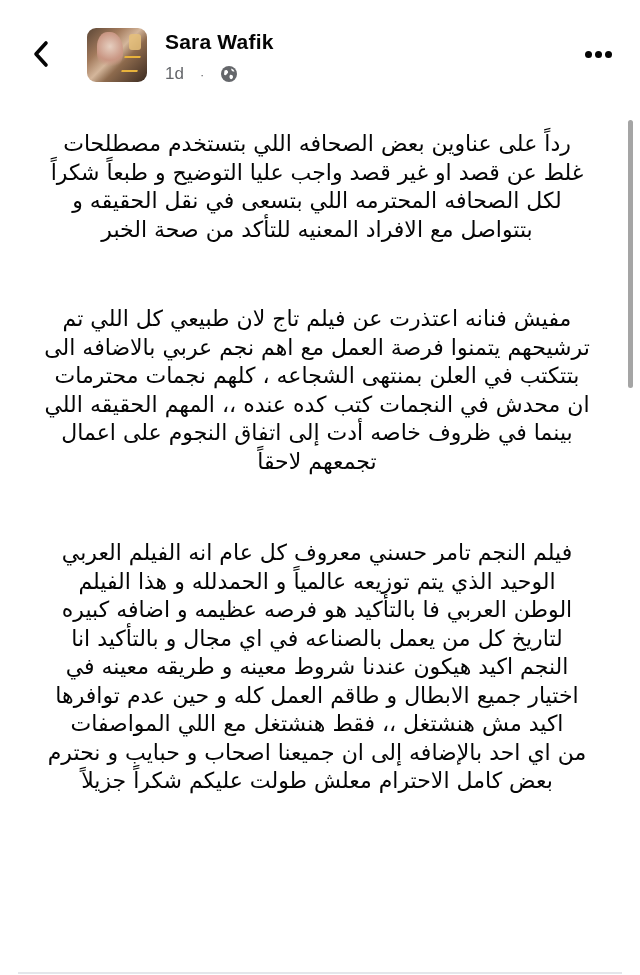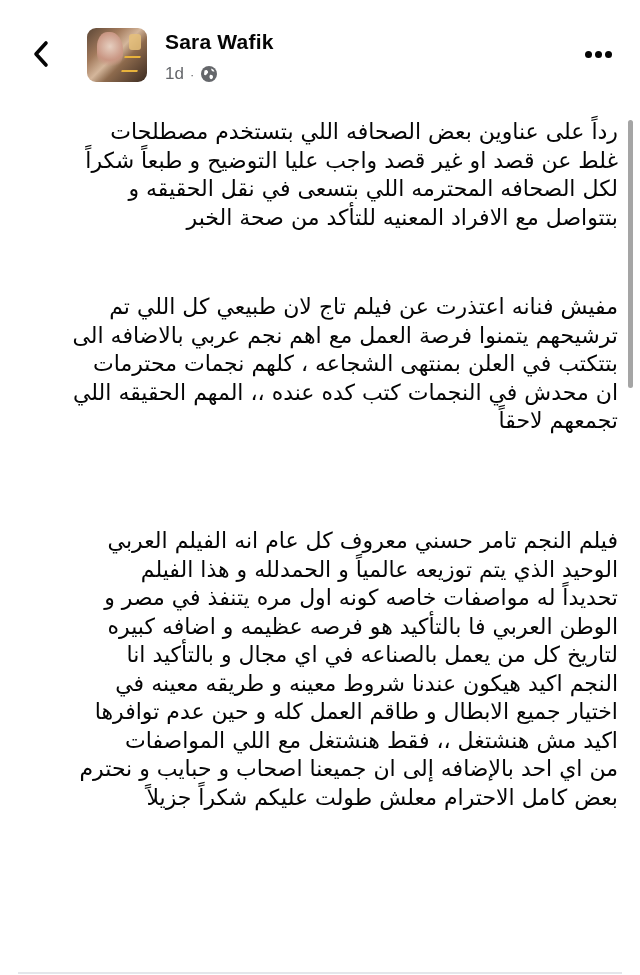--- a/index.html
+++ b/index.html
@@ -76,21 +76,21 @@
       letter-spacing: 0.2px;
       color: #050505;
       cursor: pointer;
     }
     .meta-row {
       position: absolute;
       left: 165px;
       top: 64px;
       display: flex;
       align-items: center;
-      gap: 6px;
+      gap: 16px;
       font-family: "Liberation Sans", sans-serif;
       font-size: 17px;
       color: #65676b;
     }
     .meta-dot {
       font-size: 13px;
       line-height: 1;
     }
     .globe-icon {
       width: 18px;
@@ -122,22 +122,23 @@
       top: 118px;
       width: 578px;
       direction: rtl;
       text-align: right;
       font-family: "DejaVu Sans", sans-serif;
       font-size: 22px;
       line-height: 28px;
       color: #050505;
     }
     .post-body p {
-      margin: 0;
+      margin: 12px;
       white-space: normal;
+      text-align: center;
     }
     .para-1 { position: absolute; right: 0; top: 0; width: 578px; }
     .para-2 { position: absolute; right: 0; top: 175px; width: 578px; }
     .para-3 { position: absolute; right: 0; top: 409px; width: 578px; }
     .line {
       display: block;
       height: 28.5px;
       white-space: nowrap;
     }
     .scrollbar-track {
@@ -210,26 +211,26 @@
     <span class="line">رداً على عناوين بعض الصحافه اللي بتستخدم مصطلحات</span>
     <span class="line">غلط عن قصد او غير قصد واجب عليا التوضيح و طبعاً شكراً</span>
     <span class="line">لكل الصحافه المحترمه اللي بتسعى في نقل الحقيقه و</span>
     <span class="line">بتتواصل مع الافراد المعنيه للتأكد من صحة الخبر</span>
   </p>
   <p class="para-2">
     <span class="line">مفيش فنانه اعتذرت عن فيلم تاج لان طبيعي كل اللي تم</span>
     <span class="line">ترشيحهم يتمنوا فرصة العمل مع اهم نجم عربي  بالاضافه الى</span>
     <span class="line">بتتكتب في العلن بمنتهى الشجاعه ، كلهم نجمات محترمات</span>
     <span class="line">ان محدش في النجمات كتب كده عنده ،، المهم الحقيقه اللي</span>
+    <span class="line">بينما في ظروف خاصه أدت إلى اتفاق النجوم على اعمال</span>
     <span class="line">تجمعهم لاحقاً</span>
   </p>
   <p class="para-3">
     <span class="line">فيلم النجم تامر حسني معروف كل عام انه الفيلم العربي</span>
     <span class="line">الوحيد الذي يتم توزيعه عالمياً و الحمدلله و هذا الفيلم</span>
-    <span class="line">تحديداً له مواصفات خاصه كونه اول مره يتنفذ في مصر و</span>
     <span class="line">الوطن العربي فا بالتأكيد هو فرصه عظيمه و اضافه كبيره</span>
     <span class="line">لتاريخ كل من يعمل بالصناعه في اي مجال و بالتأكيد  انا</span>
     <span class="line">النجم اكيد هيكون عندنا شروط معينه و طريقه معينه في</span>
     <span class="line">اختيار جميع الابطال و طاقم العمل كله و حين عدم توافرها</span>
     <span class="line">اكيد مش هنشتغل ،، فقط هنشتغل مع اللي المواصفات</span>
     <span class="line">من اي احد بالإضافه إلى ان جميعنا اصحاب و حبايب و نحترم</span>
     <span class="line">بعض كامل الاحترام  معلش طولت عليكم  شكراً جزيلاً</span>
   </p>
 </div>
 

